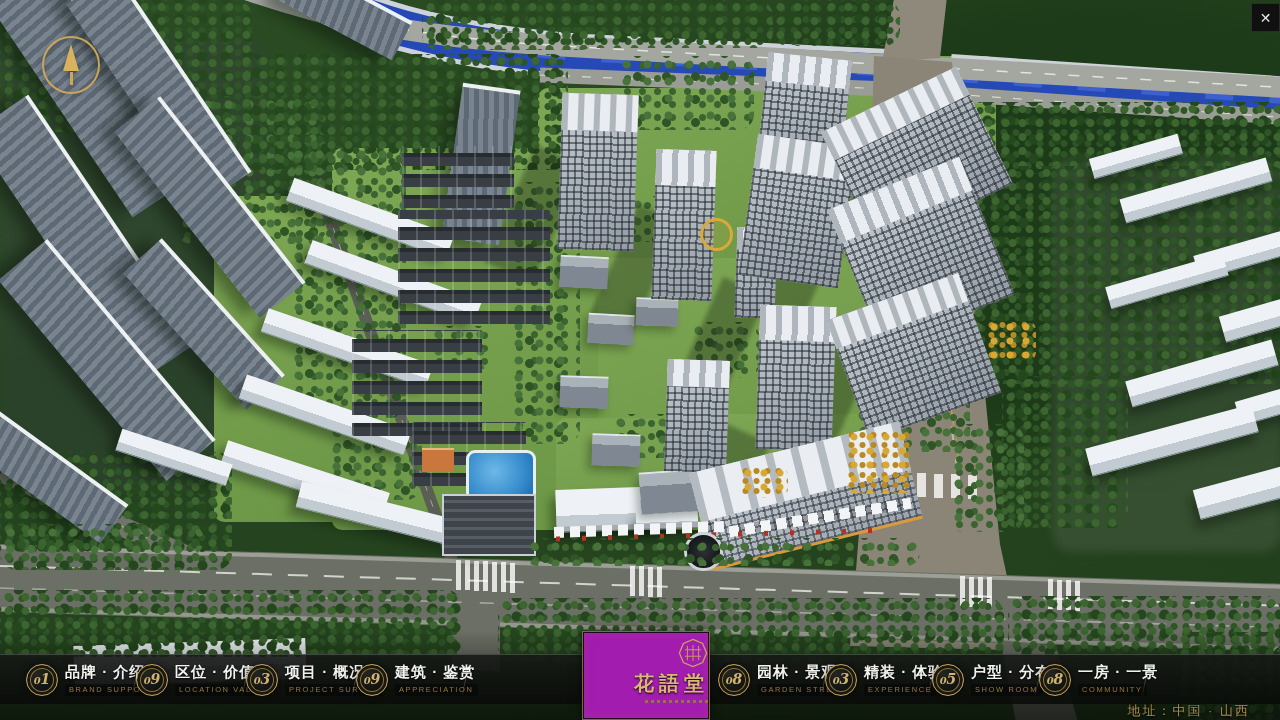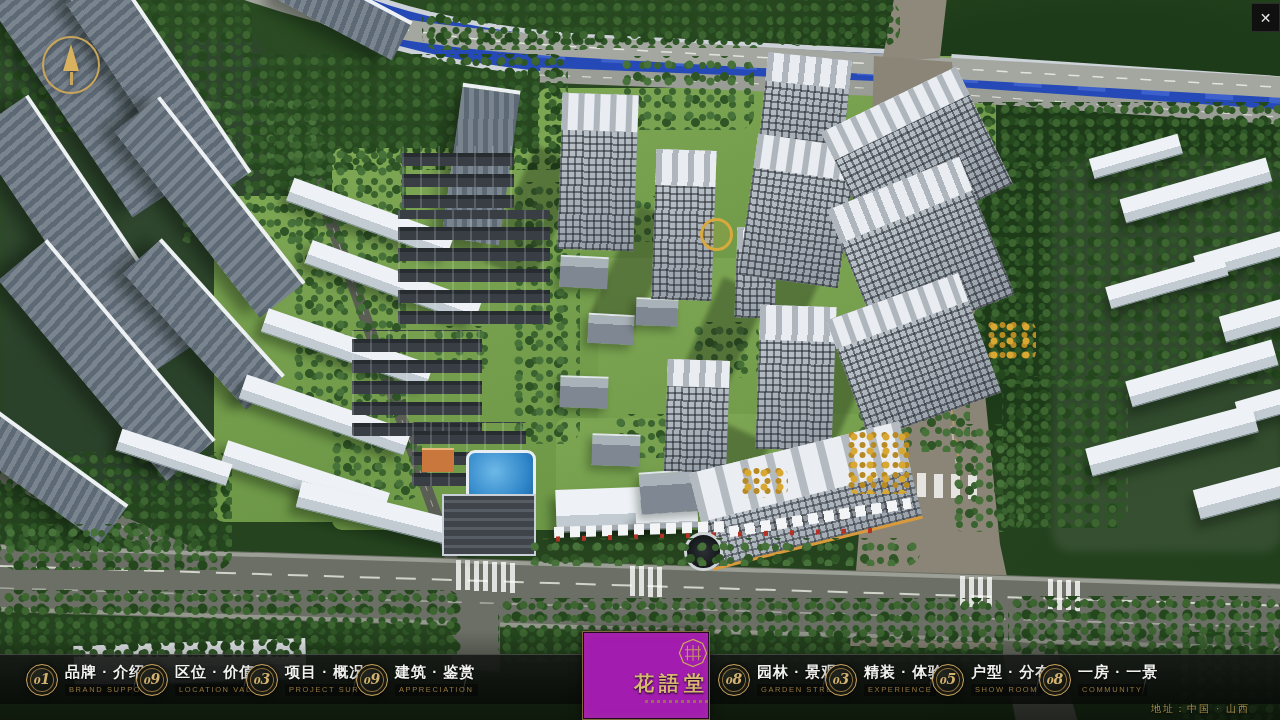--- a/index.html
+++ b/index.html
@@ -100,21 +100,21 @@
     background:linear-gradient(rgba(255,255,255,0.02),rgba(255,255,255,0.22),rgba(255,255,255,0.02));}
   .logo-panel{position:absolute;left:582px;top:631px;width:128px;height:89px;z-index:11;
     background:#a21caf;border:1px solid #806a3c;box-sizing:border-box;cursor:pointer;
     box-shadow:inset 0 0 0 1px rgba(0,0,0,0.8),inset 0 0 12px rgba(201,164,94,0.12),0 0 10px rgba(0,0,0,0.6);
     display:flex;flex-direction:column;align-items:flex-end;}
   .seal{margin-top:5px;}
   .logo-name{font-family:"DejaVu Serif","Liberation Serif",serif;font-size:20px;font-weight:700;
     color:#d9b874;letter-spacing:5px;margin-top:1px;text-indent:5px;text-shadow:0 1px 2px #000;}
   .logo-subline{width:64px;height:3px;margin-top:3px;opacity:0.8;
     background:repeating-linear-gradient(90deg,#9a8147 0 3px,transparent 3px 6px);}
-  .address{position:absolute;right:30px;top:702px;z-index:11;font-size:10px;color:#a98f4d;
+  .address{position:absolute;right:30px;top:702px;z-index:11;font-size:13px;color:#a98f4d;
     letter-spacing:2px;text-shadow:0 1px 2px #000;}
   .close-btn{position:absolute;left:1251px;top:3px;width:27px;height:27px;z-index:12;
     background:#101010;border:1px solid #2c2c2c;color:#e8e8e8;font-size:14px;line-height:1;
     display:flex;align-items:center;justify-content:center;cursor:pointer;}
 </style>
 </head>
 <body>
 
 <div class="stage">
   <div class="scene">

